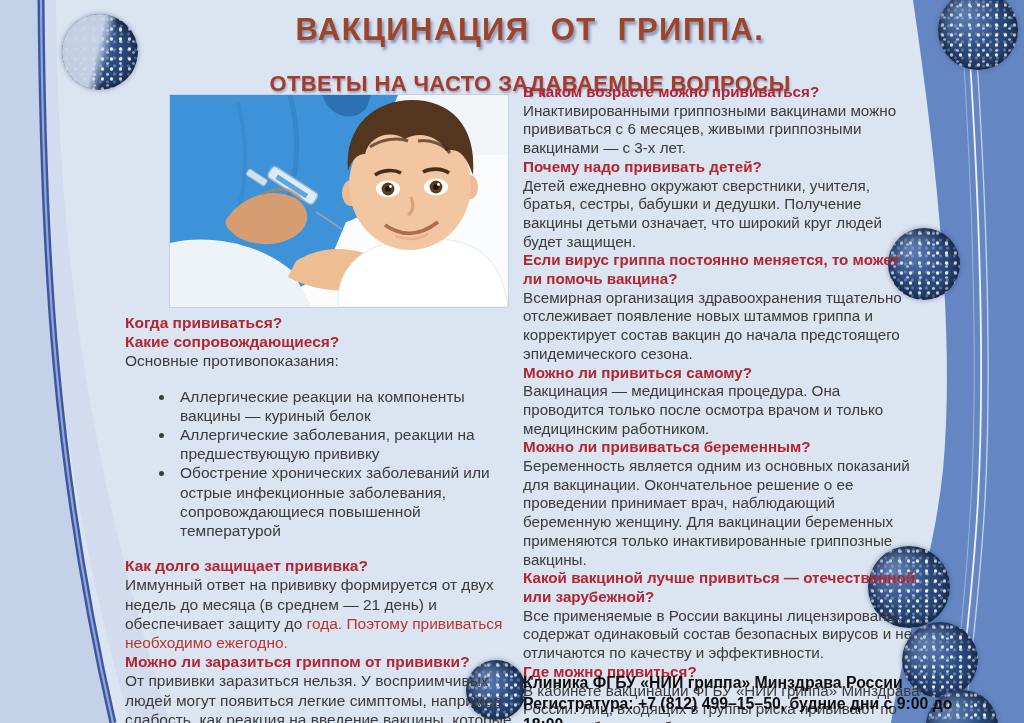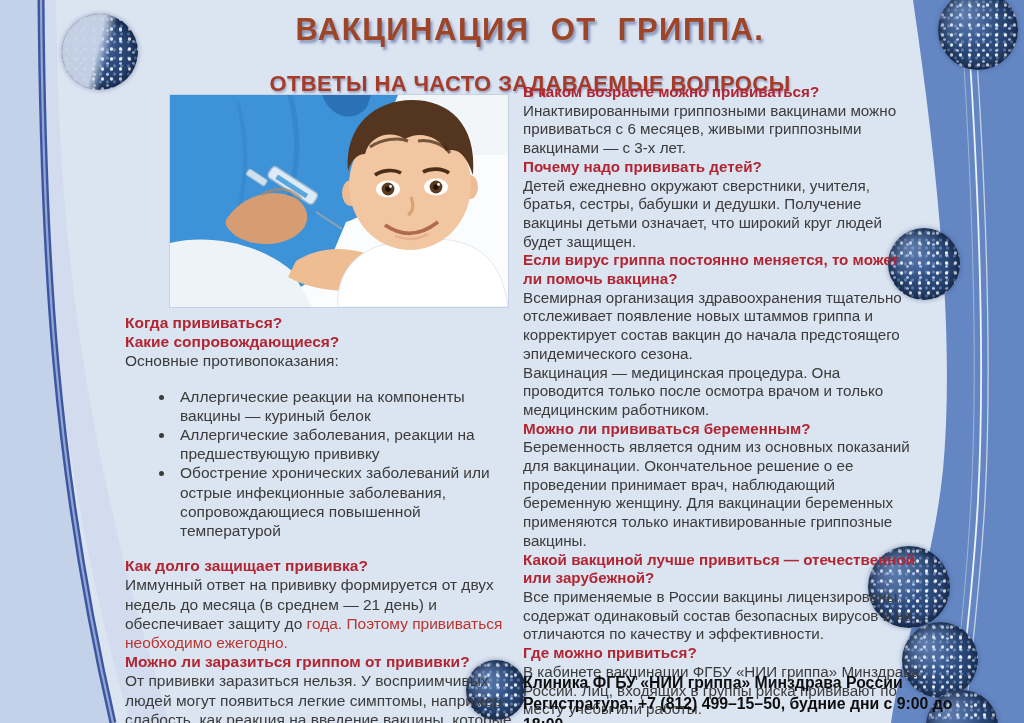--- a/index.html
+++ b/index.html
@@ -145,20 +145,21 @@
       <p class="p"><span>От прививки заразиться нельзя. У восприимчивых людей могут появиться легкие симптомы, например слабость, как реакция на введение вакцины, которые могут присутствовать до 3-х дней.</span></p>
     </div>
 
   <div class="col col-right">
       <div class="q">В каком возрасте можно прививаться?</div>
       <p class="p"><span>Инактивированными гриппозными вакцинами можно прививаться с 6 месяцев, живыми гриппозными вакцинами — с 3-х лет.</span></p>
       <div class="q">Почему надо прививать детей?</div>
       <p class="p"><span>Детей ежедневно окружают сверстники, учителя, братья, сестры, бабушки и дедушки. Получение вакцины детьми означает, что широкий круг людей будет защищен.</span></p>
       <div class="q">Если вирус гриппа постоянно меняется, то может ли помочь вакцина?</div>
       <p class="p"><span>Всемирная организация здравоохранения тщательно отслеживает появление новых штаммов гриппа и корректирует состав вакцин до начала предстоящего эпидемического сезона.</span></p>
+      <div class="q">Можно ли привиться самому?</div>
       <p class="p"><span>Вакцинация — медицинская процедура. Она проводится только после осмотра врачом и только медицинским работником.</span></p>
       <div class="q">Можно ли прививаться беременным?</div>
       <p class="p"><span>Беременность является одним из основных показаний для вакцинации. Окончательное решение о ее проведении принимает врач, наблюдающий беременную женщину. Для вакцинации беременных применяются только инактивированные гриппозные вакцины.</span></p>
       <div class="q">Какой вакциной лучше привиться — отечественной или зарубежной?</div>
       <p class="p"><span>Все применяемые в России вакцины лицензированы, содержат одинаковый состав безопасных вирусов и не отличаются по качеству и эффективности.</span></p>
       <div class="q">Где можно привиться?</div>
       <p class="p"><span>В кабинете вакцинации ФГБУ «НИИ гриппа» Минздрава России. Лиц, входящих в группы риска прививают по месту учебы или работы.</span></p>
     </div>
 
   <div class="footer">

